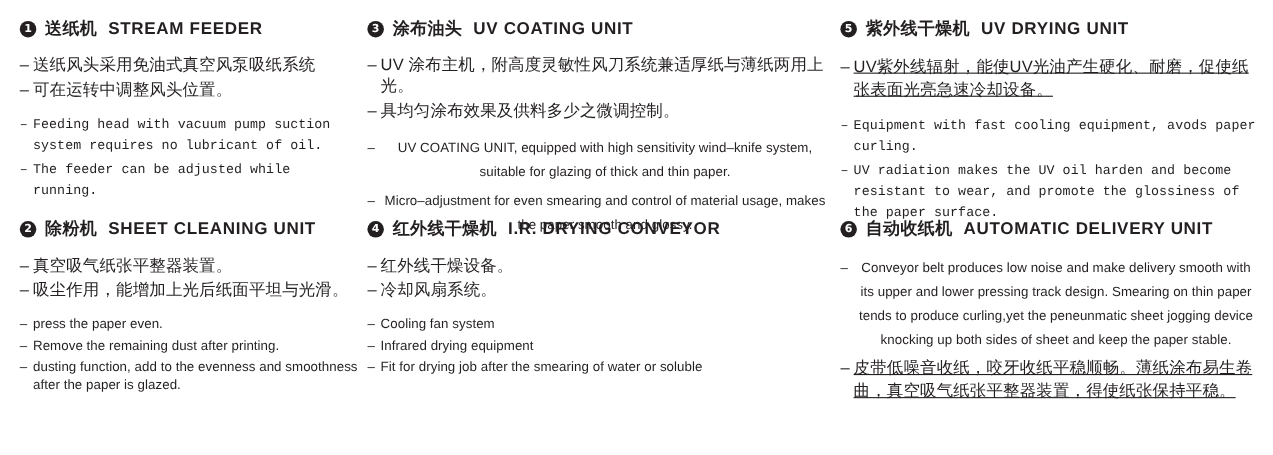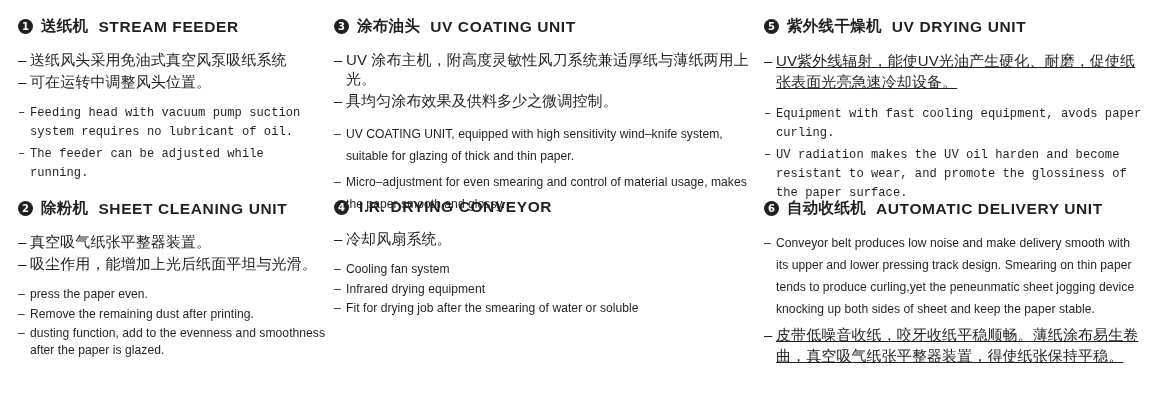--- a/index.html
+++ b/index.html
@@ -96,20 +96,21 @@
     line-height: 16.5px;
     letter-spacing: 0.05px;
   }
   .en-list.wide li {
     line-height: 19px;
     font-family: Liberation Mono, monospace;
   }
   .en-list.loose li {
     line-height: 22px;
     margin-bottom: 4px;
+    text-align: center;
   }
   .cn-list.loose li {
     line-height: 21px;
     text-decoration: underline;
   }
 </style>
 </head>
 <body>
 
 <div class="page">
@@ -165,23 +166,25 @@
       </ul>
       <ul class="list en-list loose">
         <li>UV COATING UNIT, equipped with high sensitivity wind–knife system, suitable for glazing of thick and thin paper.</li>
         <li>Micro–adjustment for even smearing  and  control  of  material  usage, makes the paper smooth and glossy.</li>
       </ul>
     </div>
 
     <div class="block row-b">
       <div class="heading">
         <span class="num">4</span>
+        <span class="title-cn">红外线干燥机</span>
         <span class="title-en">I.R.  DRYING  CONVEYOR</span>
       </div>
       <ul class="list cn-list">
+        <li>红外线干燥设备。</li>
         <li>冷却风扇系统。</li>
       </ul>
       <ul class="list en-list">
         <li>Cooling fan system</li>
         <li>Infrared drying equipment</li>
         <li>Fit for drying job after the smearing of water or soluble</li>
       </ul>
     </div>
 
   </div>

